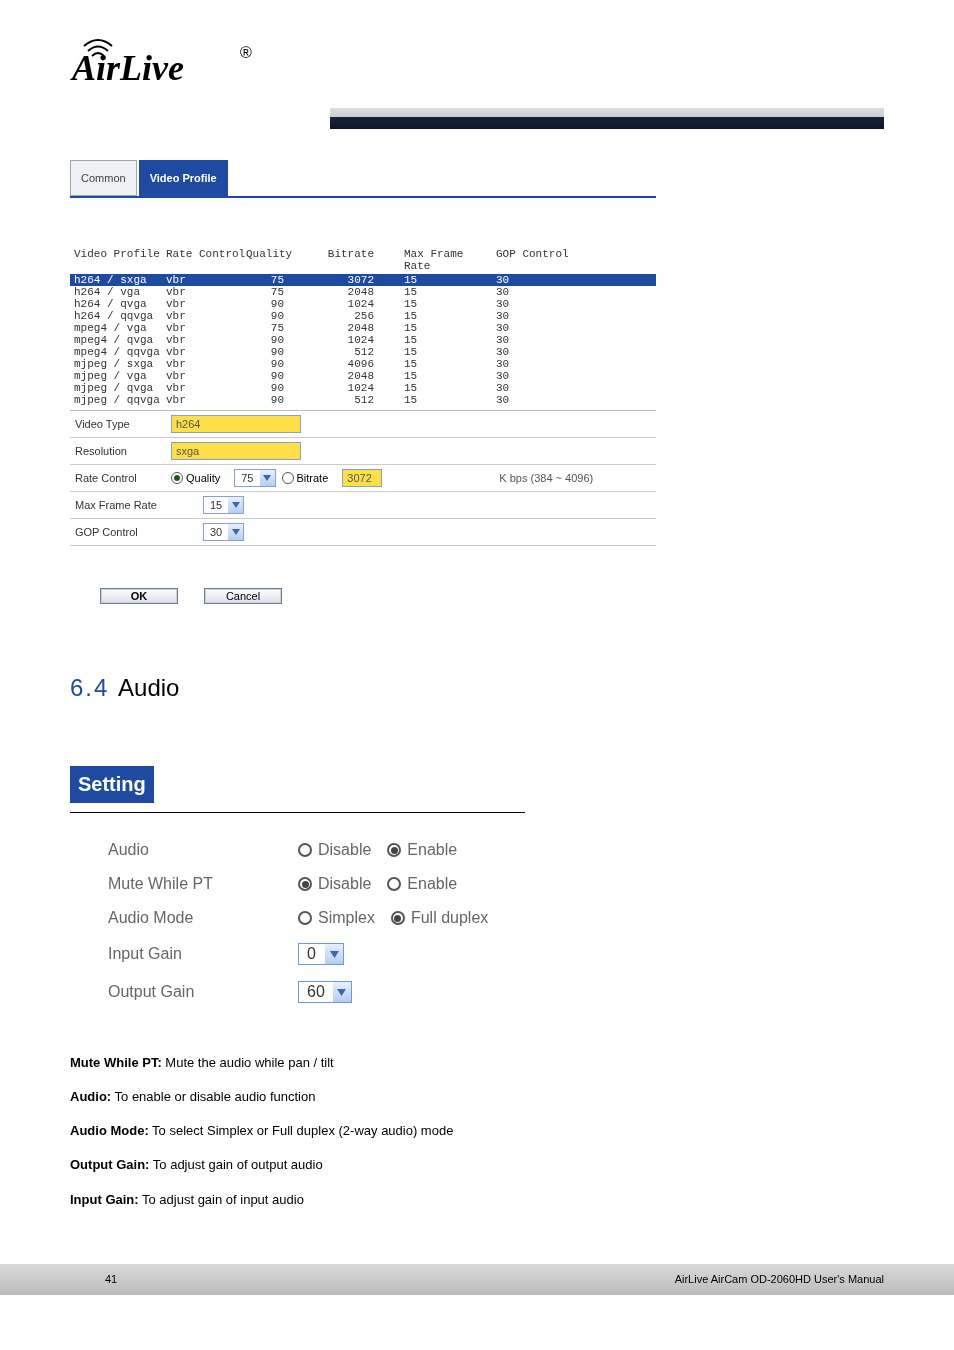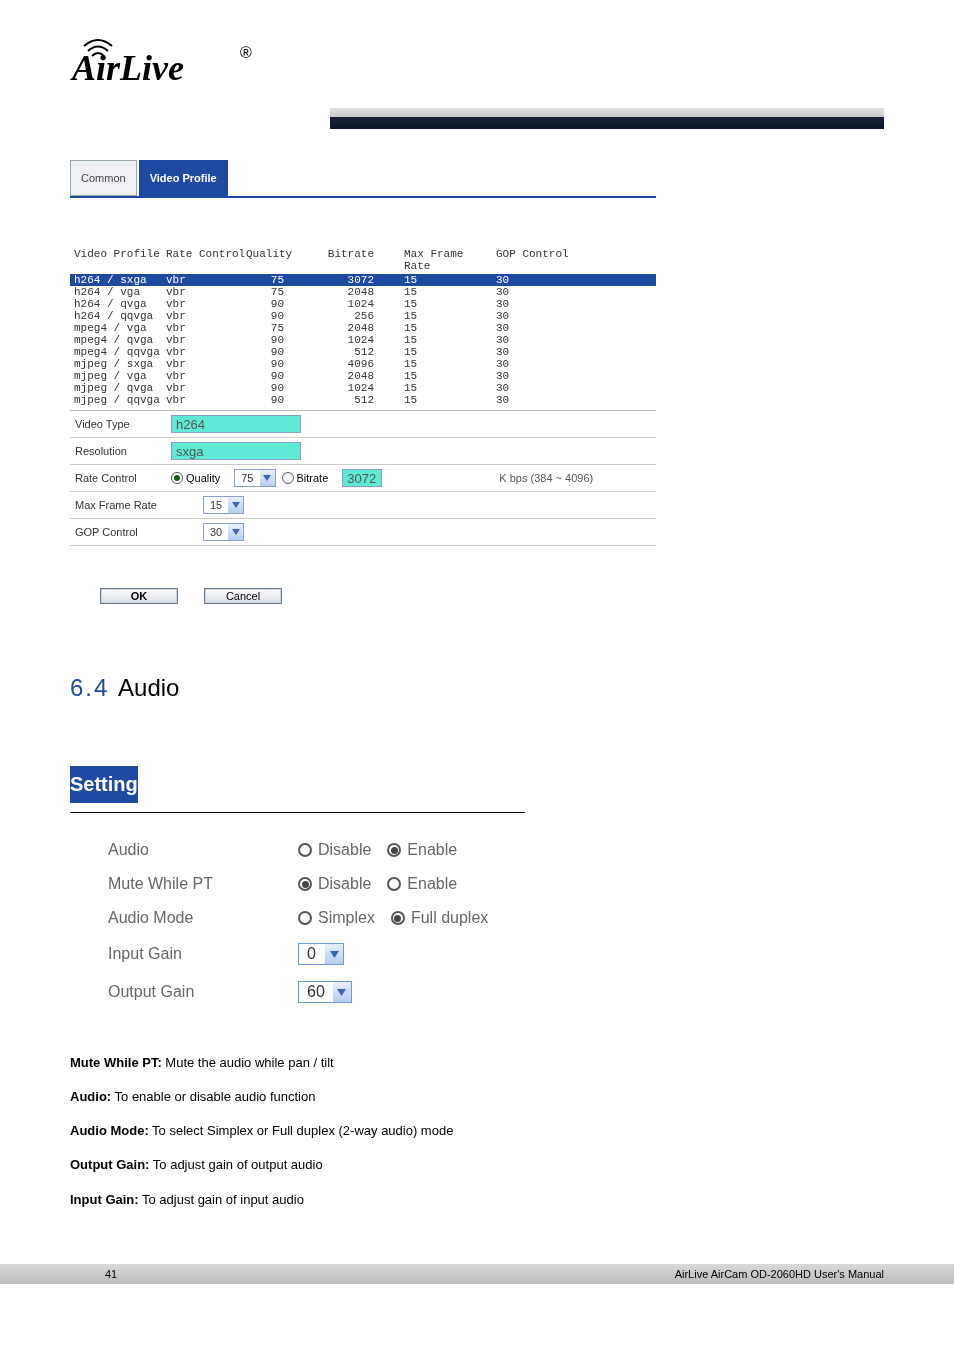--- a/index.html
+++ b/index.html
@@ -17,33 +17,33 @@
   .tab-underline{height:2px;background:#1f4aa2;width:100%}
   .profile-block{margin-top:48px;font-family:"Courier New",monospace;font-size:11px;color:#333}
   .phead{display:flex;padding:2px 4px}
   .phead span{display:inline-block}
   .c-vp{width:92px}.c-rc{width:80px}.c-q{width:66px;text-align:right;padding-right:28px}.c-b{width:86px;text-align:right;padding-right:24px}.c-mf{width:98px;text-align:left;padding-left:6px}.c-gop{width:80px}
   .prow{display:flex;padding:0 4px}
   .prow.sel{background:#1f4aa2;color:#fff}
   .form{margin-top:4px;font-family:Arial;font-size:11px;border-top:1px solid #bbb}
   .frow{display:flex;align-items:center;border-bottom:1px solid #ccc;padding:4px 5px;gap:6px}
   .flabel{width:90px;color:#333}
-  .inp{border:1px solid #8aa0c8;background:#5eead4;font-size:13px;color:#555;padding:1px 4px;height:18px}
+  .inp{border:1px solid #8aa0c8;background:#fde047;font-size:11px;color:#555;padding:1px 4px;height:18px}
   .w120{width:130px}.w40{width:40px}
   .sel-dd{border:1px solid #8aa0c8;background:#fff;display:inline-flex;align-items:center;height:18px}
   .sel-dd .val{padding:0 6px;font-size:11px;color:#333}
   .sel-dd .chev{width:15px;height:16px;background:linear-gradient(#e8f0fb,#b6cdf2);display:flex;align-items:center;justify-content:center}
   .radio{display:inline-flex;align-items:center;gap:3px;margin-right:8px}
   .radio-dot{width:12px;height:12px;border:1px solid #555;border-radius:50%;display:inline-flex;align-items:center;justify-content:center}
   .radio-dot.on::after{content:"";width:6px;height:6px;background:#1a5a1a;border-radius:50%}
   .btns{margin-top:42px;display:flex;gap:26px;padding-left:30px}
   .btn{border:1px solid #6e7b8b;background:linear-gradient(#fdfdfd,#dadee6);font-size:11px;padding:1px 0;width:78px;text-align:center;box-shadow:0 0 0 1px #c9d3e2 inset}
   .btn.ok{font-weight:bold}
   .section2{margin-top:64px}
-  .setting-head{background:#1f4aa2;color:#fff;display:inline-block;padding:7px 0;font-size:20px;font-weight:bold}
+  .setting-head{background:#1f4aa2;color:#fff;display:inline-block;padding:7px 8px;font-size:20px;font-weight:bold}
   .hr{height:2px;border-bottom:1px solid #000;margin-top:8px;width:455px}
   .aud{margin-top:28px;margin-left:38px;font-size:16px;color:#666}
   .arow{display:flex;align-items:center;margin-bottom:16px}
   .alabel{width:190px}
   .r2{display:inline-flex;align-items:center;margin-right:16px}
   .rcirc{width:14px;height:14px;border:2px solid #555;border-radius:50%;display:inline-flex;align-items:center;justify-content:center;margin-right:6px}
   .rcirc.on::after{content:"";width:7px;height:7px;background:#444;border-radius:50%}
   .dd2{border:1px solid #6e9ad6;display:inline-flex;align-items:center;height:22px;background:#fff}
   .dd2 .v{padding:0 8px;min-width:26px;color:#333}
   .dd2 .ch{width:18px;height:20px;background:linear-gradient(#e8f0fb,#b6cdf2);display:flex;align-items:center;justify-content:center}
@@ -309,16 +309,16 @@
 
   <div class="body-text">
     <p><b>Mute While PT:</b><span> Mute the audio while pan / tilt</span></p>
     <p><b>Audio:</b><span> To enable or disable audio function</span></p>
     <p><b>Audio Mode:</b><span> To select Simplex or Full duplex (2-way audio) mode</span></p>
     <p><b>Output Gain:</b><span> To adjust gain of output audio</span></p>
     <p><b>Input Gain:</b><span> To adjust gain of input audio</span></p>
   </div>
 </div>
 
-<div style="width:954px;height:20px;background:linear-gradient(#d9d9d9,#bcbcbc);display:flex;align-items:center;justify-content:space-between;padding:0 70px 0 105px;font-size:11px;color:#000">
+<div style="width:954px;height:31px;background:linear-gradient(#d9d9d9,#bcbcbc);display:flex;align-items:center;justify-content:space-between;padding:0 70px 0 105px;font-size:11px;color:#000">
   <span>41</span>
   <span>AirLive AirCam OD-2060HD User's Manual</span>
 </div>
 
 </body></html>

